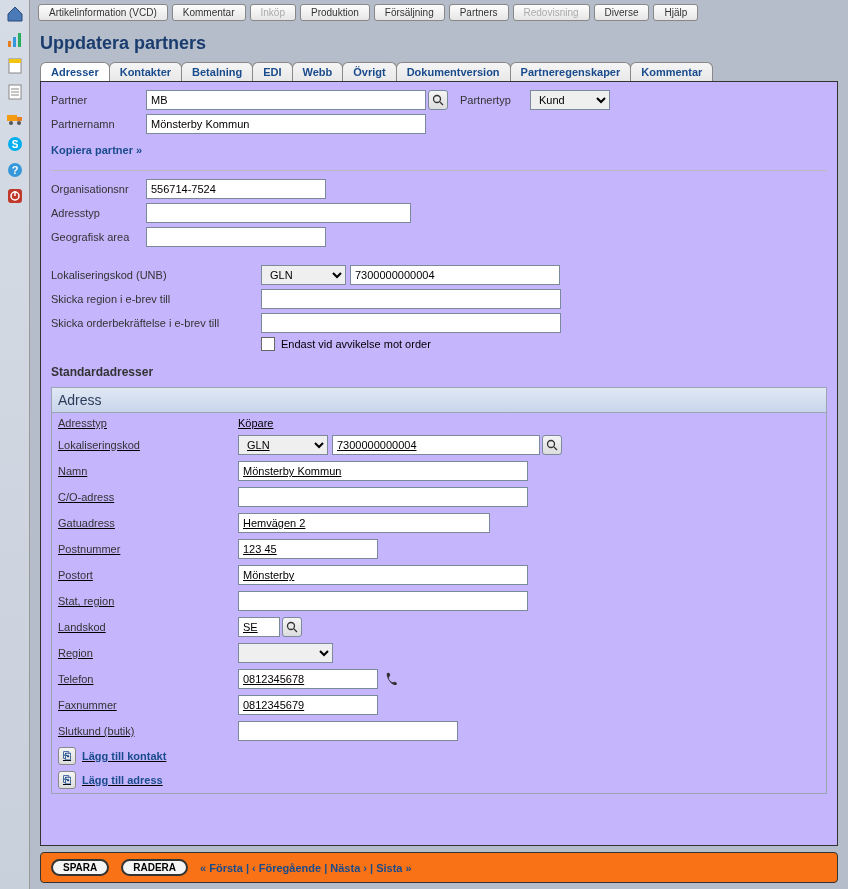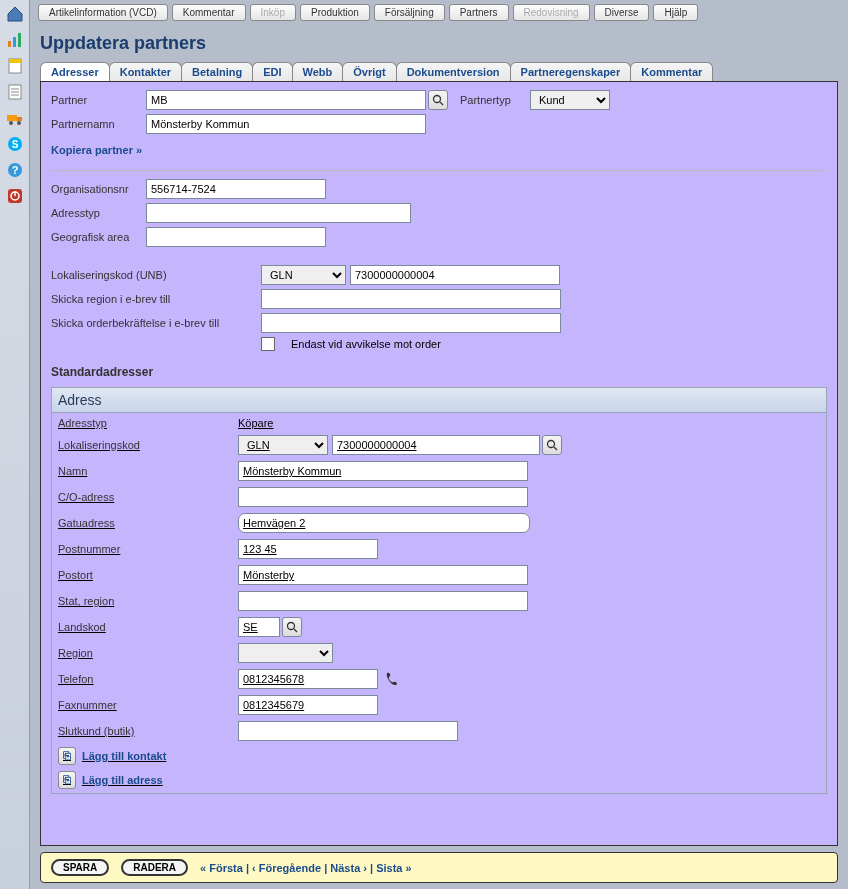--- a/index.html
+++ b/index.html
@@ -24,25 +24,25 @@
 .search-btn { width: 20px; height: 20px; border: 1px solid #7a8a9a; background: linear-gradient(to bottom,#f5f5f5,#ddd); margin-left: 2px; cursor: pointer; display: inline-flex; align-items: center; justify-content: center; border-radius: 3px; }
 .link-action { color: #1a4b8c; font-weight: bold; cursor: pointer; margin: 6px 0 10px 0; display: inline-block; }
 .section-title { font-weight: bold; font-size: 12px; margin: 14px 0 8px 0; color: #333; }
 .address-box { border: 1px solid #9aa5b5; }
 .address-header { background: linear-gradient(to bottom, #e0e8f4, #c8d4ea); padding: 4px 6px; font-size: 14px; color: #2a3c5a; border-bottom: 1px solid #9aa5b5; }
 .address-body { padding: 4px 6px; text-decoration: underline; }
 .addr-row { display: flex; align-items: center; margin-bottom: 6px; }
 .addr-row label { width: 180px; font-size: 11px; color: #333; }
 .addr-row input[type=text], .addr-row select { border: 1px solid #7a8a9a; padding: 2px 4px; font-size: 11px; height: 20px; }
 .addr-row .readonly { background: #ddd; }
-.checkbox-row { display:flex; align-items:center; margin-left: 210px; margin-top:4px; margin-bottom:8px; gap:16px;}
+.checkbox-row { display:flex; align-items:center; margin-left: 210px; margin-top:4px; margin-bottom:8px; gap:6px;}
 .checkbox-box { width:14px; height:14px; border:1px solid #666; background:#fff; display:inline-block;}
 .add-link { color:#1a4b8c; font-weight:bold; cursor:pointer; display:flex; align-items:center; gap:6px; margin-top:6px;}
 .add-link .mini-icon { width:18px; height:18px; border:1px solid #888; border-radius:3px; background:linear-gradient(to bottom,#f5f5f5,#ddd); display:inline-flex; align-items:center; justify-content:center; font-size:10px;}
-.bottom-bar { background:#fef9c3; border:1px solid #333; border-radius:4px; margin-top:6px; padding:6px 10px; display:flex; align-items:center; gap:12px;}
+.bottom-bar { background:#f97316; border:1px solid #333; border-radius:4px; margin-top:6px; padding:6px 10px; display:flex; align-items:center; gap:12px;}
 .btn-pill { border:2px solid #333; border-radius:10px; padding:1px 10px; font-size:10px; font-weight:bold; background:#f5f5f5; cursor:pointer;}
 .nav-links { color:#1a4b8c; font-weight:bold; }
 svg { display:block; }
 </style>
 </head>
 <body>
 
 <div class="app">
   <div class="left-sidebar">
     <div class="icon">
@@ -208,21 +208,21 @@
             <div class="addr-row">
               <label>Namn</label>
               <input type="text" style="width: 290px;" value="Mönsterby Kommun">
             </div>
             <div class="addr-row">
               <label>C/O-adress</label>
               <input type="text" style="width: 290px;" value="">
             </div>
             <div class="addr-row">
               <label>Gatuadress</label>
-              <input type="text" style="width: 292px; border-radius: 7px;" value="Hemvägen 2">
+              <input type="text" style="width: 252px;" value="Hemvägen 2">
             </div>
             <div class="addr-row">
               <label>Postnummer</label>
               <input type="text" style="width: 140px;" value="123 45">
             </div>
             <div class="addr-row">
               <label>Postort</label>
               <input type="text" style="width: 290px;" value="Mönsterby">
             </div>
             <div class="addr-row">

